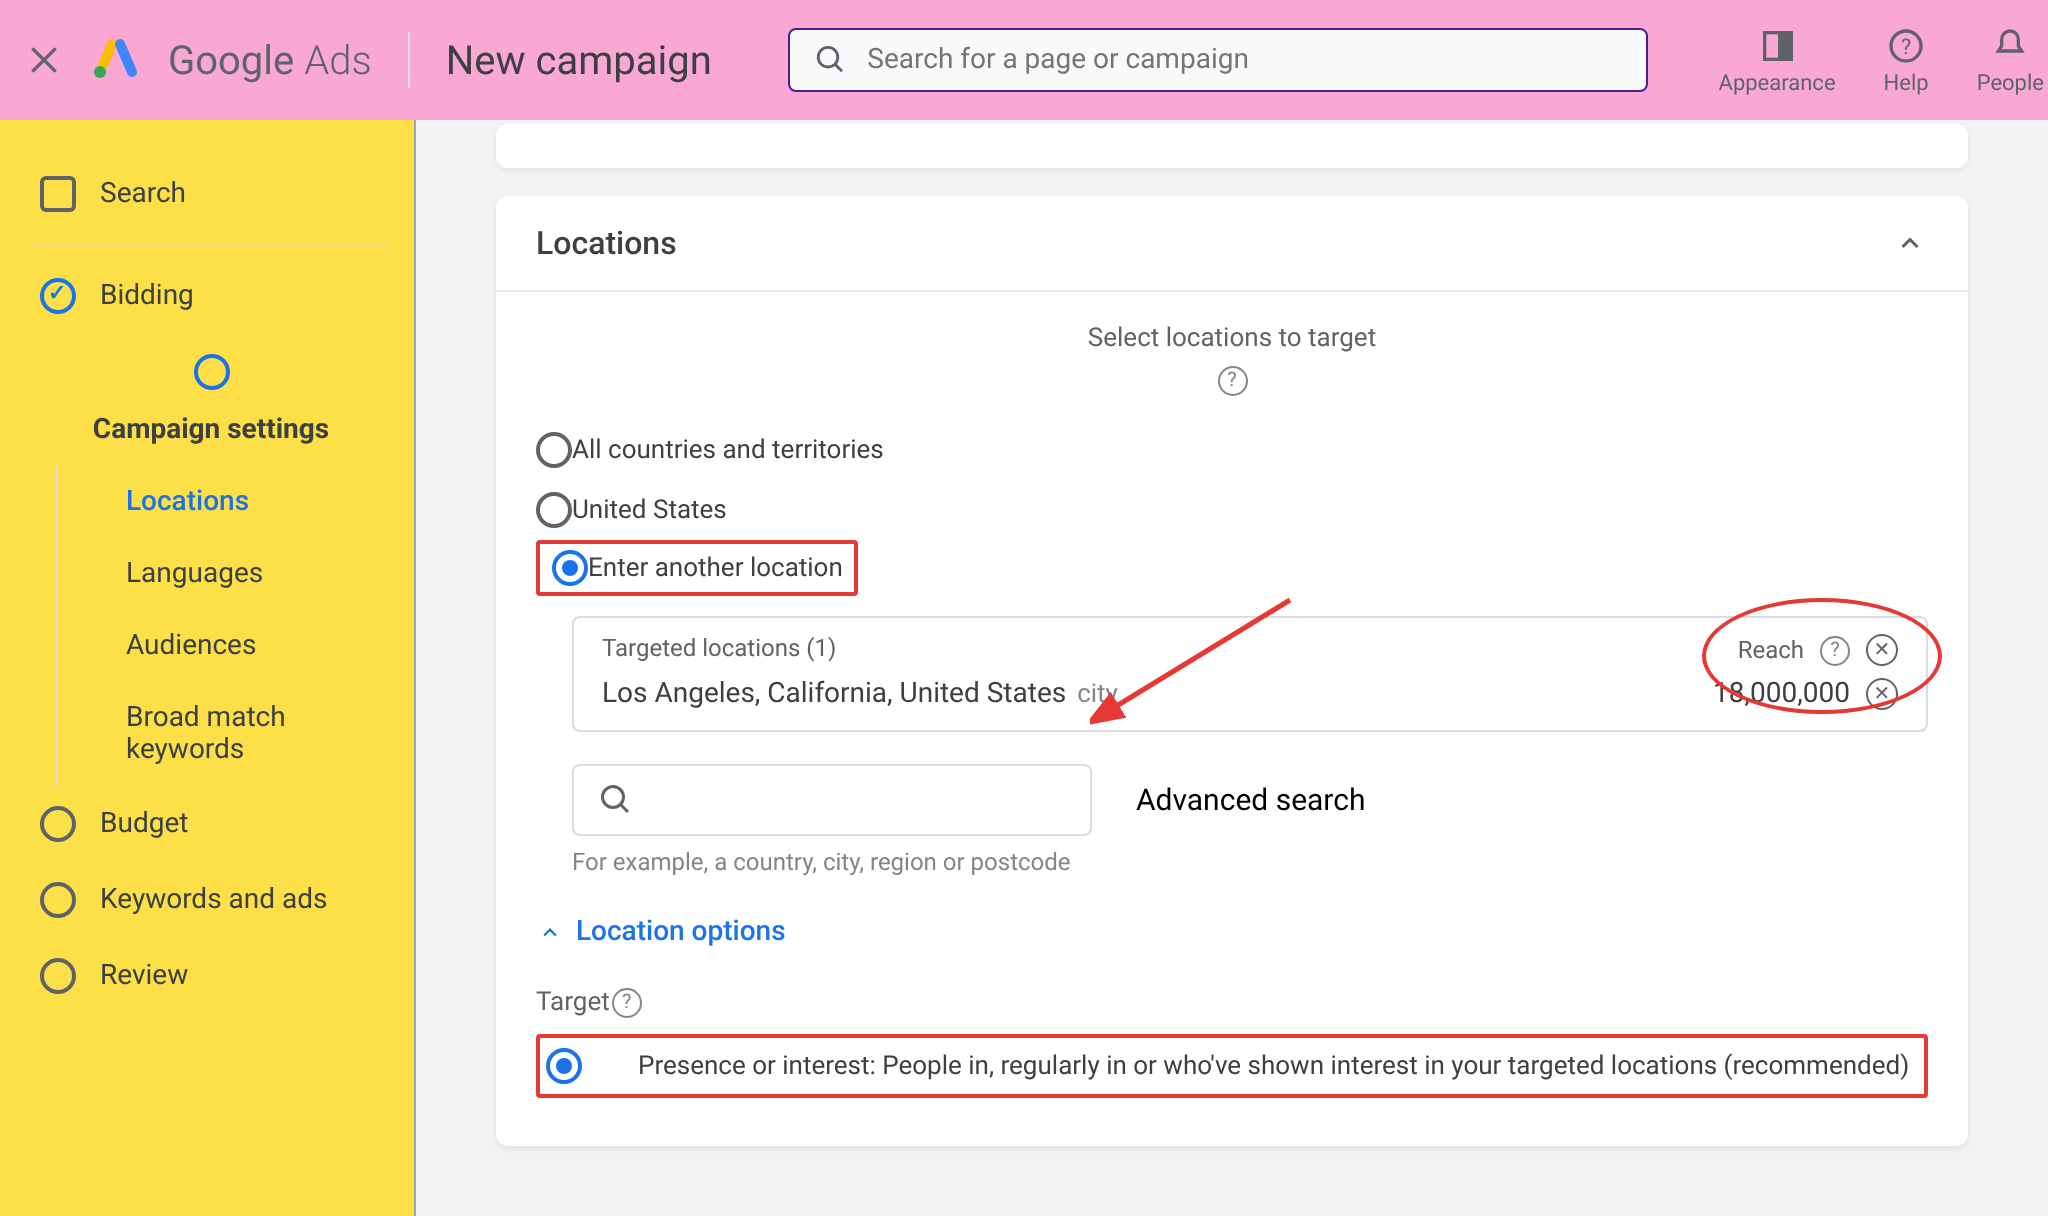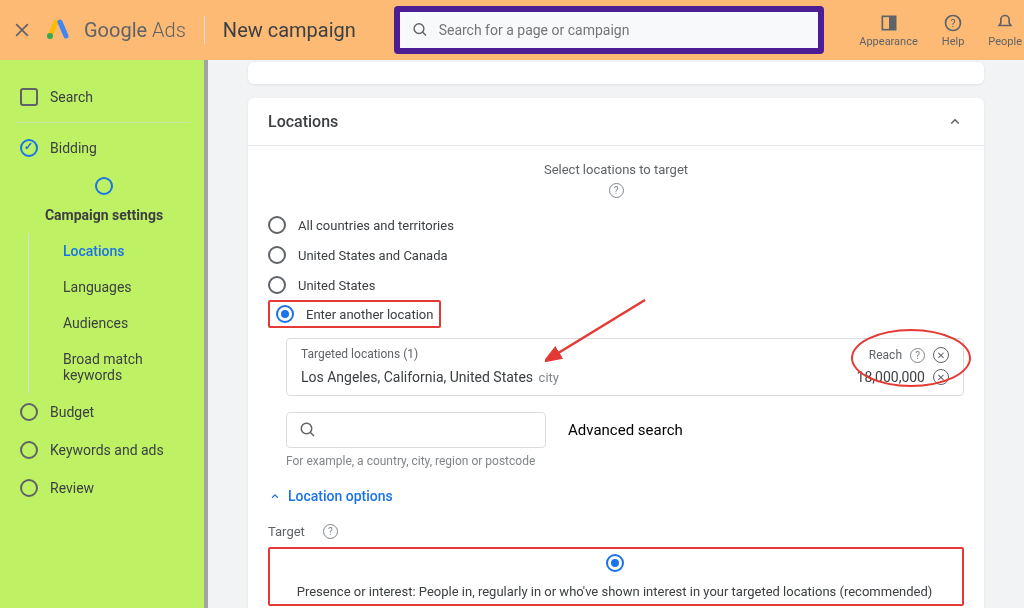--- a/index.html
+++ b/index.html
@@ -1,61 +1,61 @@
 <!DOCTYPE html>
 <html><head>
 <meta charset="utf-8">
 <style>
 * { box-sizing: border-box; margin: 0; padding: 0; font-family: 'Google Sans', Roboto, Arial, sans-serif; }
 body { background: #f1f3f4; width: 1024px; height: 608px; overflow: hidden; position: relative; }
-.header { background: #fdba74; height: 60px; display: flex; align-items: center; padding: 0 12px; gap: 14px; }
+.header { background: #f9a8d4; height: 60px; display: flex; align-items: center; padding: 0 12px; gap: 14px; }
 .close-x { width: 20px; height: 20px; cursor: pointer; color: #5f6368; }
 .logo { width: 24px; height: 24px; }
 .brand { font-size: 20px; color: #5f6368; font-weight: 400; }
 .vdiv { width: 1px; height: 28px; background: #dadce0; margin: 0 4px; }
 .page-title { font-size: 20px; color: #3c4043; font-weight: 400; }
-.search-box { flex: 0 0 430px; margin-left: 24px; height: 48px; border: 6px solid #4c1d95; border-radius: 4px; background: #f8f9fa; display: flex; align-items: center; padding: 0 12px; gap: 10px; }
+.search-box { flex: 0 0 430px; margin-left: 24px; height: 32px; border: 1px solid #4c1d95; border-radius: 4px; background: #f8f9fa; display: flex; align-items: center; padding: 0 12px; gap: 10px; }
 .search-box input { border: none; background: transparent; outline: none; width: 100%; font-size: 14px; color: #5f6368; }
 .spacer { flex: 1; }
 .header-icons { display: flex; gap: 24px; }
 .hicon { display: flex; flex-direction: column; align-items: center; font-size: 11px; color: #5f6368; gap: 2px; cursor: pointer; }
 .mainrow { display: flex; height: calc(608px - 60px); }
-.sidebar { width: 208px; background: #bef264; padding: 18px 14px 2px 18px; border-right: 4px solid #a3a3a3; }
+.sidebar { width: 208px; background: #fde047; padding: 18px 14px 2px 18px; border-right: 1px solid #a3a3a3; }
 .snav { display: flex; align-items: center; gap: 12px; font-size: 14px; color: #3c4043; padding: 10px 2px; cursor: pointer; }
 .snav.bold { font-weight: 500; flex-direction: column; }
 .snav.sub { padding-left: 34px; font-weight: 400; border-left: 1px solid #dadce0; margin-left: 10px; }
 .snav.sub.active { color: #1a73e8; font-weight: 500; }
 .dotted { border-top: 1px dotted #dadce0; margin: 6px 0; }
 .content { flex: 1; padding: 2px 40px 0 40px; overflow-y: auto; }
 .card-top { background: #fff; border-radius: 6px; height: 22px; margin-bottom: 14px; box-shadow: 0 1px 3px rgba(0,0,0,.08); }
 .card { background: #fff; border-radius: 6px; box-shadow: 0 1px 3px rgba(0,0,0,.08); }
 .card-hd { display: flex; justify-content: space-between; align-items: center; padding: 14px 20px; border-bottom: 1px solid #e8eaed; font-size: 16px; font-weight: 500; color: #3c4043; }
 .card-body { padding: 16px 20px 24px 20px; font-size: 13px; color: #3c4043; }
 .sub-label { color: #5f6368; font-size: 13px; display: flex; align-items: center; gap: 6px; margin-bottom: 12px; flex-direction: column; }
-.radio-row { display: flex; align-items: center; gap: 12px; padding: 6px 0; cursor: pointer; text-align: right; }
+.radio-row { display: flex; align-items: center; padding: 6px 0; cursor: pointer; text-align: right; }
 .radio { width: 18px; height: 18px; border: 2px solid #5f6368; border-radius: 50%; position: relative; flex-shrink: 0; }
 .radio.checked { border-color: #1a73e8; }
 .radio.checked::after { content: ''; position: absolute; width: 8px; height: 8px; background: #1a73e8; border-radius: 50%; top: 3px; left: 3px; }
 .redbox { border: 2px solid #e53935; padding: 3px 6px; display: inline-flex; border-radius: 2px; }
 .loc-panel { border: 1px solid #dadce0; border-radius: 4px; margin-top: 10px; margin-left: 18px; }
 .loc-header { display: flex; justify-content: space-between; padding: 8px 14px 4px 14px; font-size: 12px; color: #5f6368; }
 .loc-row { display: flex; justify-content: space-between; align-items: center; padding: 2px 14px 10px 14px; font-size: 14px; }
 .loc-name .type { color: #80868b; font-size: 13px; margin-left: 2px; text-align: right; }
 .reach-group { display: flex; align-items: center; gap: 8px; }
 .ellipse { position: relative; }
 .ellipse-overlay { position: absolute; border: 2px solid #e53935; border-radius: 50%; right: -8px; top: -10px; width: 120px; height: 58px; pointer-events: none; }
 .xcircle { width: 16px; height: 16px; border: 1.5px solid #5f6368; border-radius: 50%; display: inline-flex; align-items: center; justify-content: center; font-size: 10px; color: #5f6368; cursor: pointer; }
 .searchloc { display: flex; align-items: center; gap: 22px; margin-top: 16px; margin-left: 18px; }
 .searchloc-box { border: 1px solid #dadce0; border-radius: 4px; padding: 8px 12px; display: flex; align-items: center; gap: 10px; width: 260px; }
 .searchloc-box input { border: none; outline: none; width: 100%; font-size: 13px; color: #5f6368; }
 .advlink { color: #000000; font-size: 15px; cursor: pointer; }
 .example { font-size: 12px; color: #80868b; margin-left: 18px; margin-top: 6px; }
 .loc-options { color: #1a73e8; font-size: 14px; display: flex; align-items: center; gap: 6px; margin-top: 20px; cursor: pointer; font-weight: 500; }
-.target-label { margin-top: 20px; color: #5f6368; font-size: 13px; display: flex; align-items: center; gap: 18px; }
-.target-row { display: flex; align-items: center; gap: 12px; padding: 8px 6px; cursor: pointer; font-size: 13px; flex-direction: column; }
+.target-label { margin-top: 20px; color: #5f6368; font-size: 13px; display: flex; align-items: center; gap: 1px; }
+.target-row { display: flex; align-items: center; gap: 28px; padding: 8px 6px; cursor: pointer; font-size: 13px; }
 .redbox2 { border: 2px solid #e53935; padding: 3px 6px 3px 3px; border-radius: 2px; margin-top: 8px; }
 .arrow { position: absolute; left: 545px; top: 295px; pointer-events: none; }
 .qicon { width: 15px; height: 15px; border: 1.2px solid #80868b; border-radius: 50%; display: inline-flex; align-items: center; justify-content: center; font-size: 10px; color: #80868b; }
 .chev { transform: rotate(180deg); display: inline-block; cursor: pointer; color: #5f6368; }
 .ocircle { width: 18px; height: 18px; border: 2px solid #5f6368; border-radius: 50%; flex-shrink: 0; }
 .ocircle.blue { border-color: #1a73e8; border-width: 2.5px; }
 .ocircle.check { border-color: #1a73e8; position: relative; }
 .ocircle.check::after { content: '✓'; color: #1a73e8; font-size: 11px; position: absolute; top: -1px; left: 2px; font-weight: bold; }
 .sqicon { width: 18px; height: 18px; border: 2px solid #5f6368; border-radius: 3px; flex-shrink:0; position: relative;}
 .sqicon::after { content: ''; position: absolute; width: 8px; height: 8px; background: #5f6368; opacity: 0; }
@@ -160,24 +160,20 @@
         <div class="sub-label">
           <span>Select locations to target</span>
           <span class="qicon">?</span>
         </div>
         <div class="radio-row">
             <span class="radio"></span>
             <span>All countries and territories</span>
           </div>
         <div class="radio-row">
             <span class="radio"></span>
-            <span>United States and Canada</span>
-          </div>
-        <div class="radio-row">
-            <span class="radio"></span>
             <span>United States</span>
           </div>
         <div class="redbox">
           <div class="radio-row" style="padding:0">
               <span class="radio checked"></span>
               <span>Enter another location</span>
             </div>
         </div>
 
         <div class="loc-panel ellipse">

